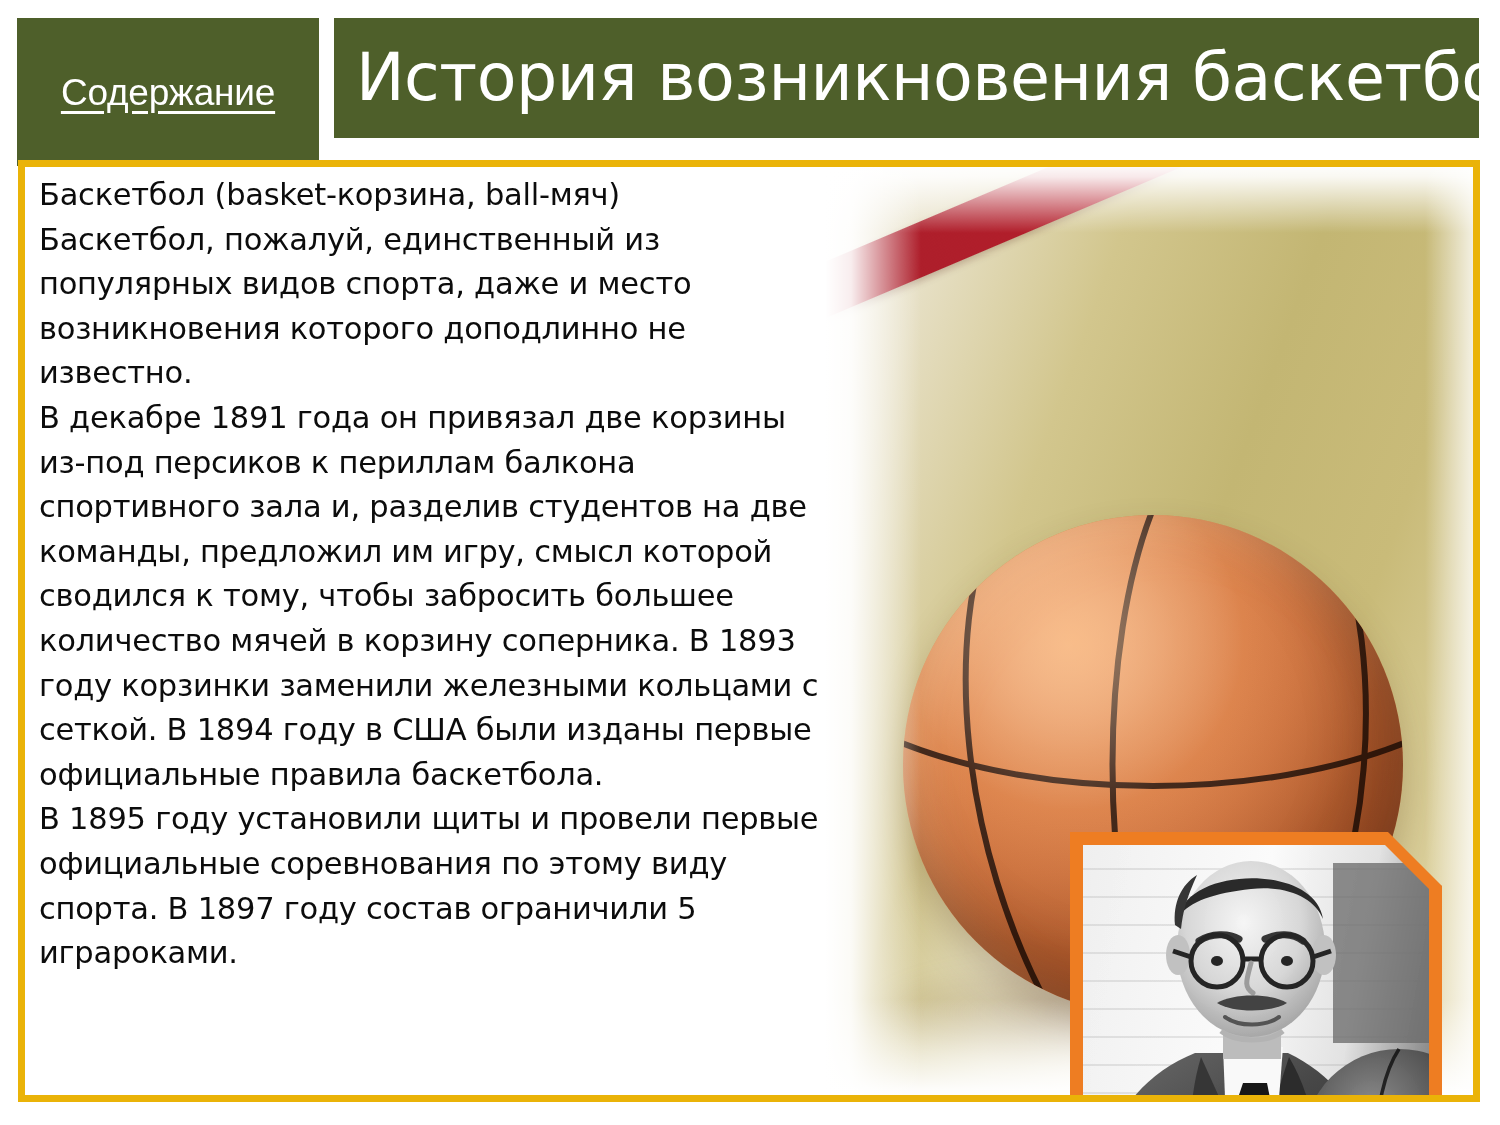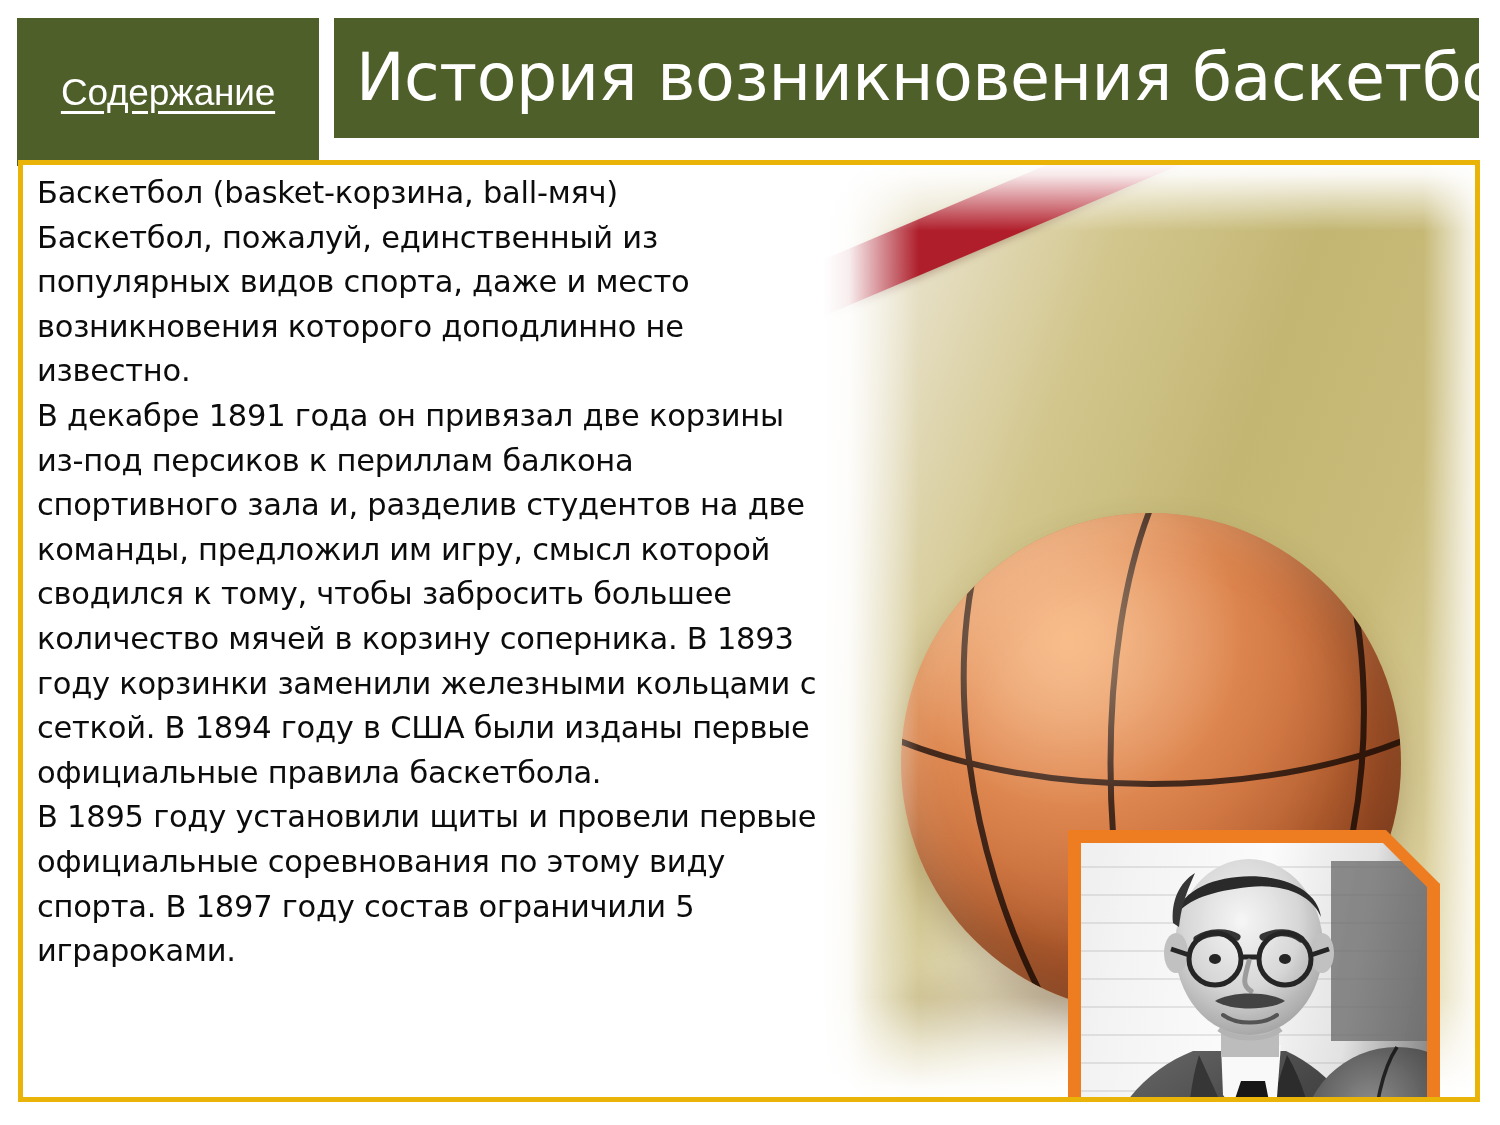--- a/index.html
+++ b/index.html
@@ -75,21 +75,21 @@
     letter-spacing: -0.5px;
   }
 
   
   .content-frame {
     position: absolute;
     left: 18px;
     top: 160px;
     width: 1462px;
     height: 942px;
-    border: 5px solid #eab308;
+    border: 7px solid #eab308;
     box-sizing: border-box;
     background: #ffffff;
     overflow: hidden;
   }
 
   
   .body-text {
     position: absolute;
     left: 14px;
     top: 6px;

